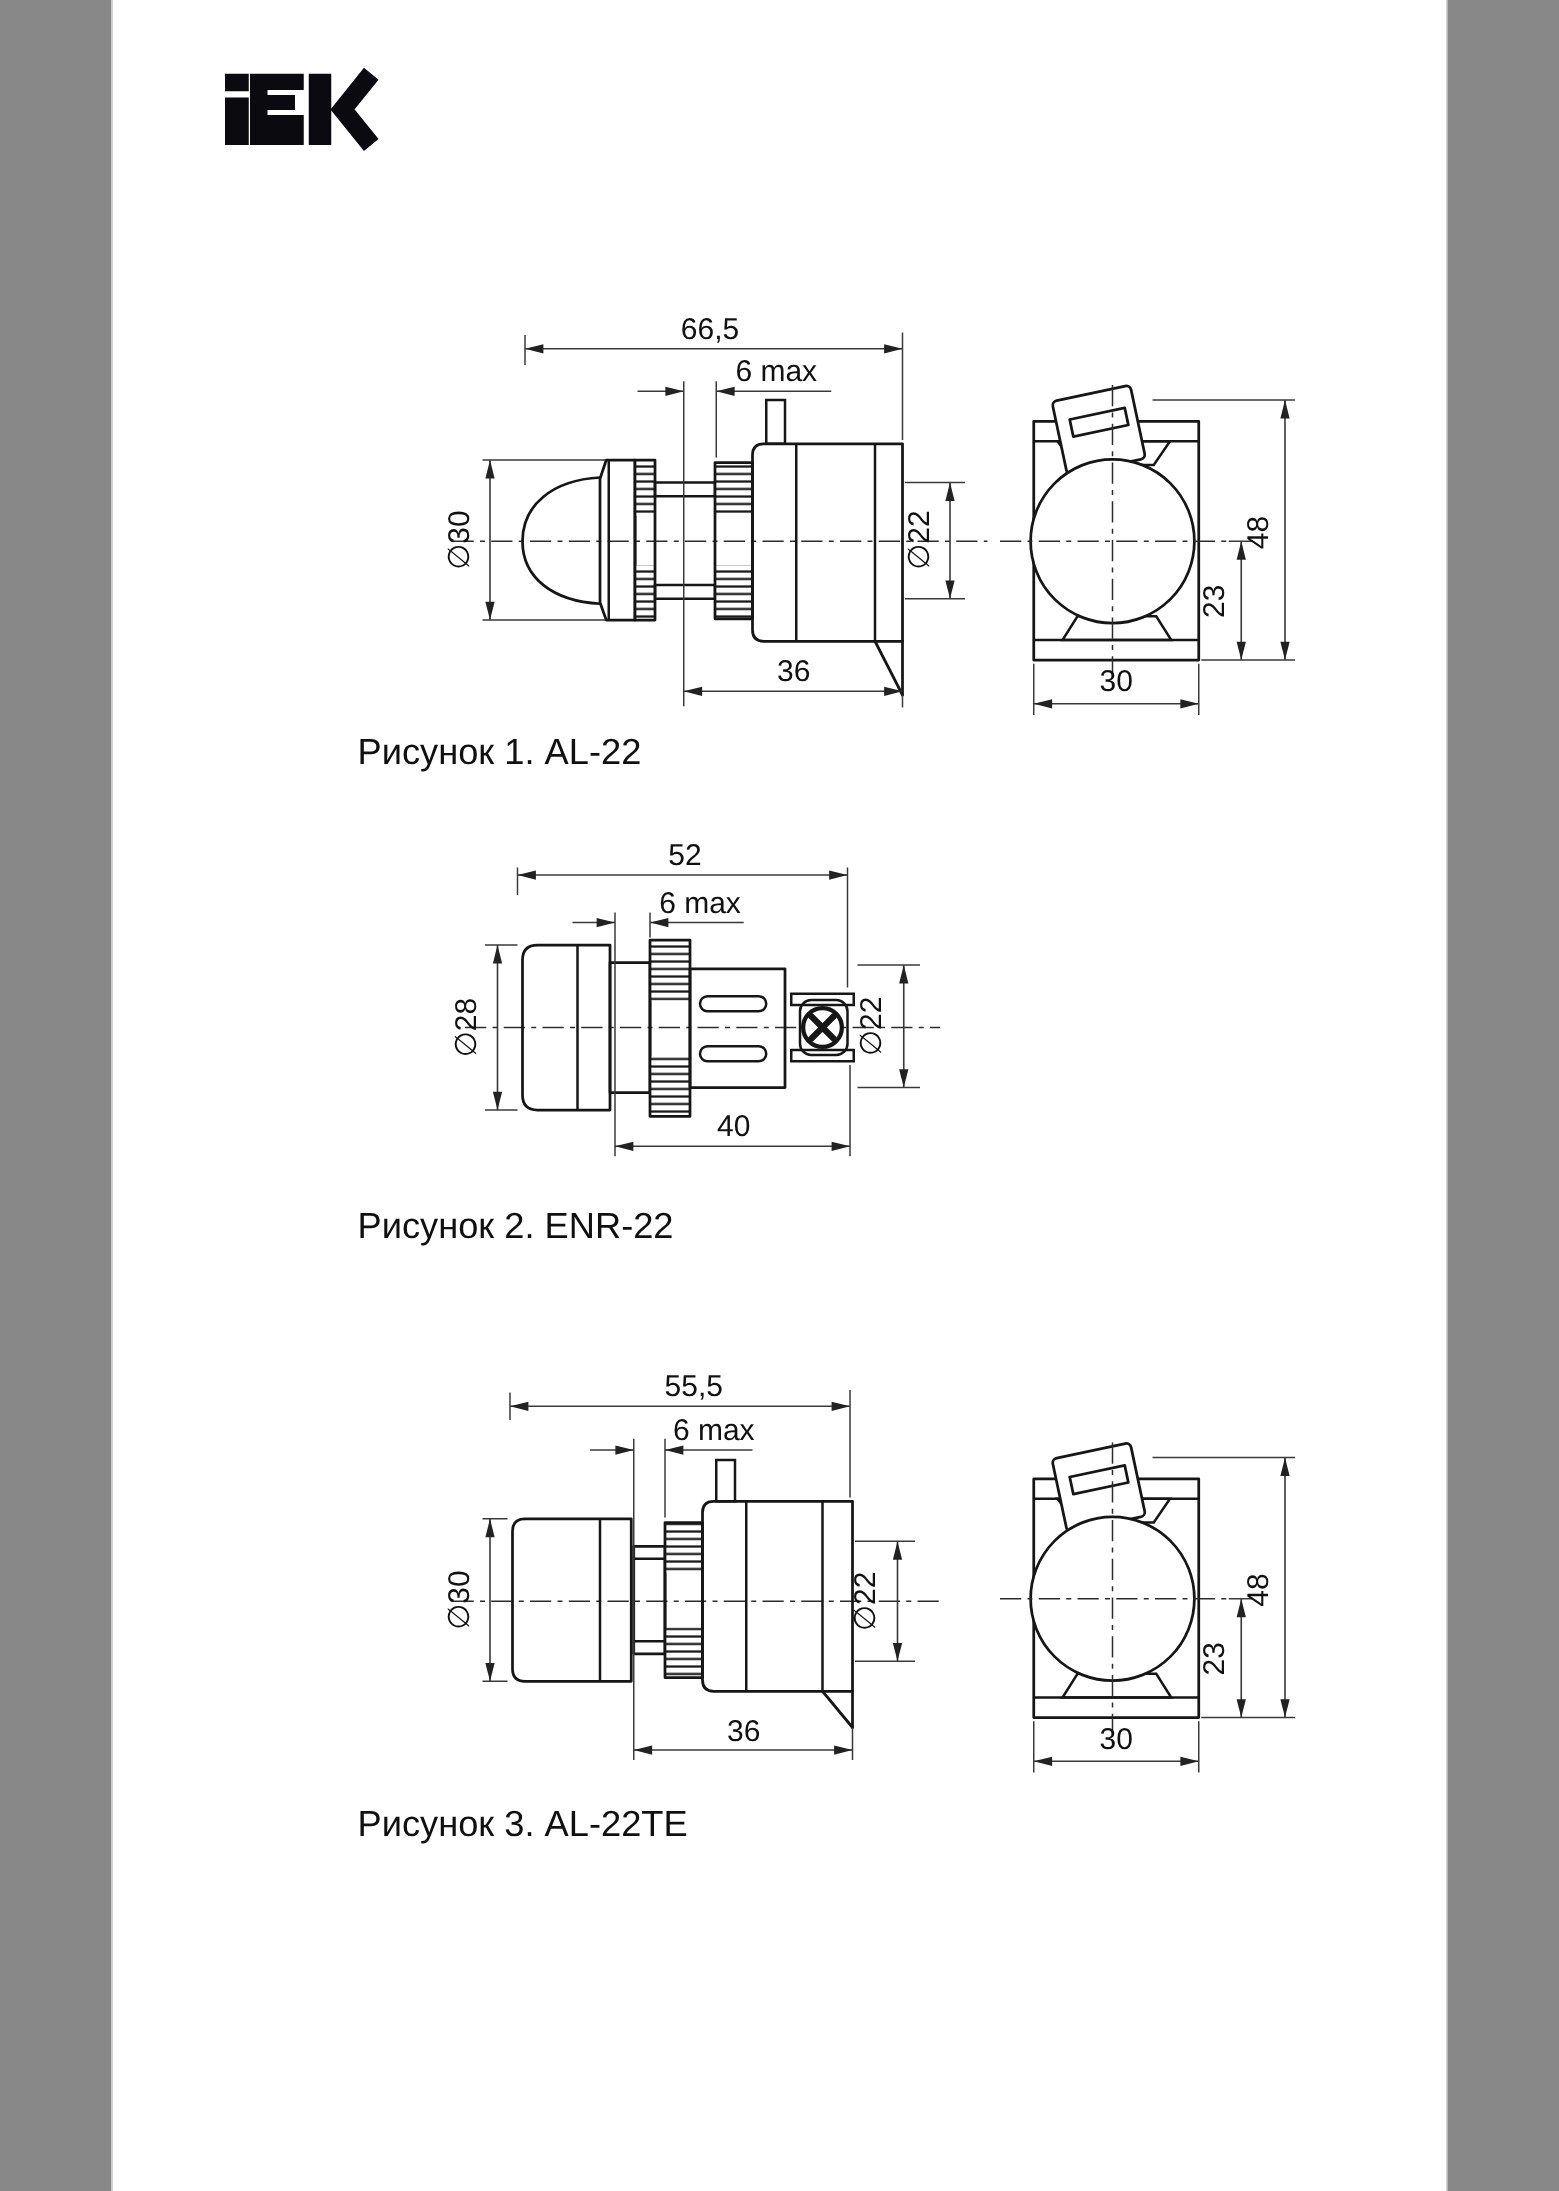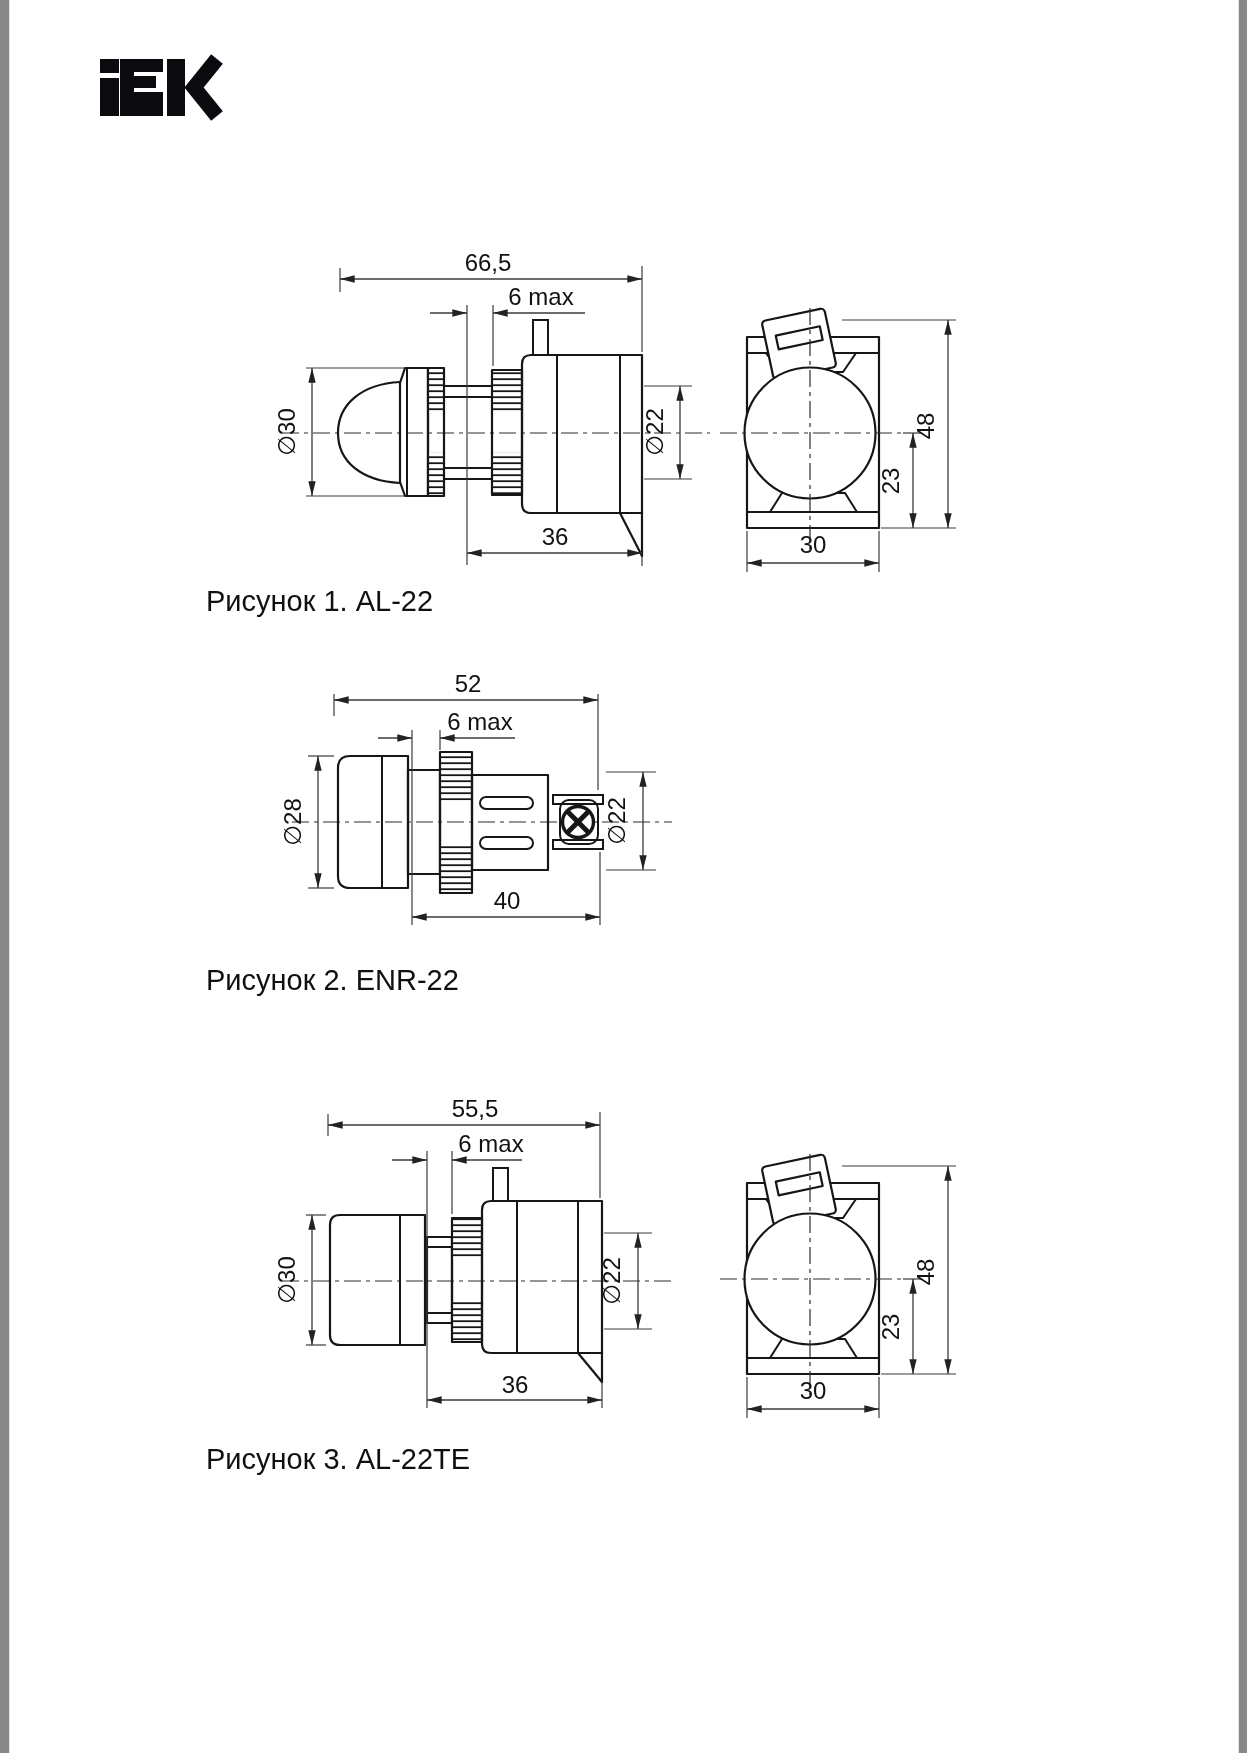--- a/index.html
+++ b/index.html
@@ -1,16 +1,16 @@
 <!DOCTYPE html>
 <html><head>
 <meta charset="utf-8">
 <style>
   html,body{margin:0;padding:0;background:#888;}
-  .page{position:relative;width:1228px;height:1753px;background:#ffffff;margin:0 auto;
+  .page{position:relative;width:1067px;height:1753px;background:#ffffff;margin:0 auto;
         font-family:"Liberation Sans","DejaVu Sans",sans-serif;outline:1px solid #e2e2e2;}
   svg{position:absolute;left:0;top:0;}
   .obj{stroke:#161616;stroke-width:2.2;fill:none;stroke-linejoin:round;stroke-linecap:round;}
   .obj2{stroke:#161616;stroke-width:2;fill:none;}
   .objw{stroke:#161616;stroke-width:2.2;fill:#ffffff;stroke-linejoin:round;}
   .ext{stroke:#3a3a3a;stroke-width:1.2;fill:none;}
   .dim{stroke:#3a3a3a;stroke-width:1.3;fill:none;marker-start:url(#arr);marker-end:url(#arr);}
   .dim1{stroke:#3a3a3a;stroke-width:1.3;fill:none;marker-end:url(#arr);}
   .cl{stroke:#2c2c2c;stroke-width:1.2;fill:none;stroke-dasharray:17 5 4 5;}
   .dtxt{font-size:24px;fill:#111;text-anchor:middle;}

